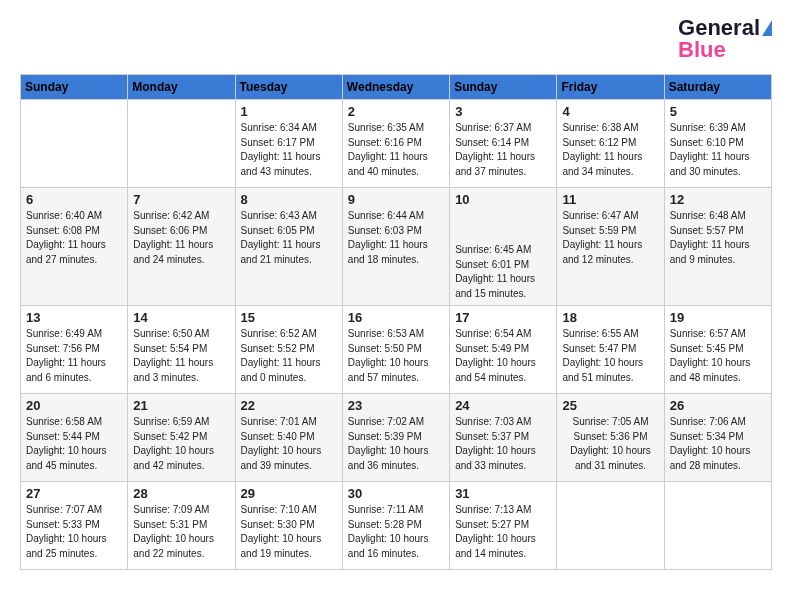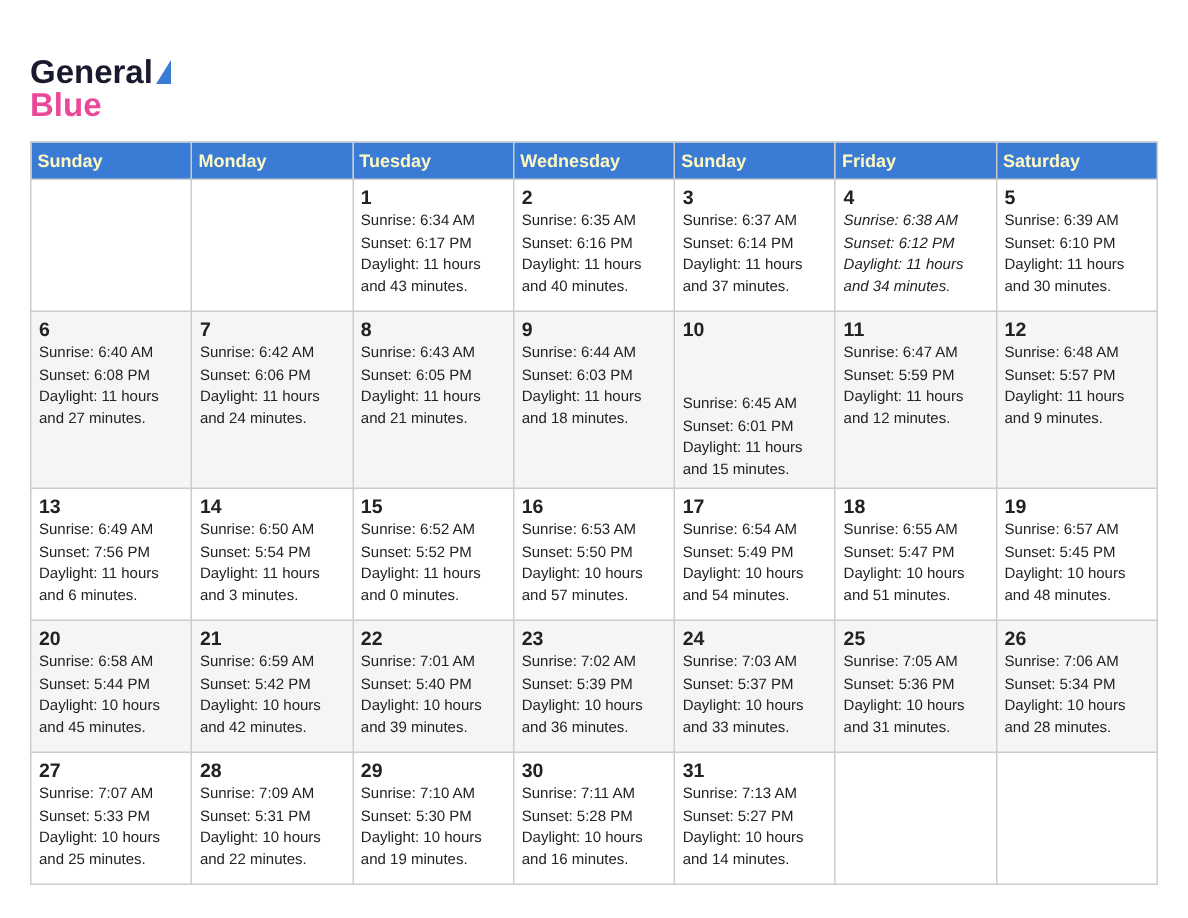--- a/index.html
+++ b/index.html
@@ -5,24 +5,23 @@
     * { box-sizing: border-box; margin: 0; padding: 0; }
     body {
       font-family: Arial, sans-serif;
       background: #fff;
       width: 792px;
       min-height: 612px;
       padding: 16px 20px;
     }
     .header-section {
       display: flex;
-      justify-content: flex-start;
+      justify-content: flex-end;
       align-items: flex-start;
       margin-bottom: 12px;
-      margin-top: 20px;
     }
     .logo {
       display: flex;
       flex-direction: column;
       align-items: flex-start;
     }
     .logo-text {
       font-size: 22px;
       font-weight: bold;
       color: #1a1a2e;
@@ -50,21 +49,21 @@
       font-size: 16px;
       color: #333;
     }
     .calendar-table {
       width: 100%;
       border-collapse: collapse;
       table-layout: fixed;
     }
     .calendar-table th {
       background-color: #3a7bd5;
-      color: #fef9c3;
+      color: #000000;
       font-size: 12px;
       font-weight: bold;
       padding: 5px 4px;
       text-align: left;
       border: 1px solid #ccc;
     }
     .calendar-table td {
       border: 1px solid #ccc;
       vertical-align: top;
       padding: 4px 5px;
@@ -140,21 +139,21 @@
         </td>
         <td>
           <span class="day-number">3</span>
           <div class="day-info" style="white-space: pre-line;">Sunrise: 6:37 AM
 Sunset: 6:14 PM
 Daylight: 11 hours
 and 37 minutes.</div>
         </td>
         <td>
           <span class="day-number">4</span>
-          <div class="day-info" style="white-space: pre-line; font-style: italic;">Sunrise: 6:38 AM
+          <div class="day-info" style="white-space: pre-line;">Sunrise: 6:38 AM
 Sunset: 6:12 PM
 Daylight: 11 hours
 and 34 minutes.</div>
         </td>
         <td>
           <span class="day-number">5</span>
           <div class="day-info" style="white-space: pre-line;">Sunrise: 6:39 AM
 Sunset: 6:10 PM
 Daylight: 11 hours
 and 30 minutes.</div>
@@ -293,21 +292,21 @@
         </td>
         <td>
           <span class="day-number">24</span>
           <div class="day-info" style="white-space: pre-line;">Sunrise: 7:03 AM
 Sunset: 5:37 PM
 Daylight: 10 hours
 and 33 minutes.</div>
         </td>
         <td>
           <span class="day-number">25</span>
-          <div class="day-info" style="white-space: pre-line;">Sunrise: 7:05 AM
+          <div class="day-info" style="white-space: pre-line; text-align: center;">Sunrise: 7:05 AM
 Sunset: 5:36 PM
 Daylight: 10 hours
 and 31 minutes.</div>
         </td>
         <td>
           <span class="day-number">26</span>
           <div class="day-info" style="white-space: pre-line;">Sunrise: 7:06 AM
 Sunset: 5:34 PM
 Daylight: 10 hours
 and 28 minutes.</div>

